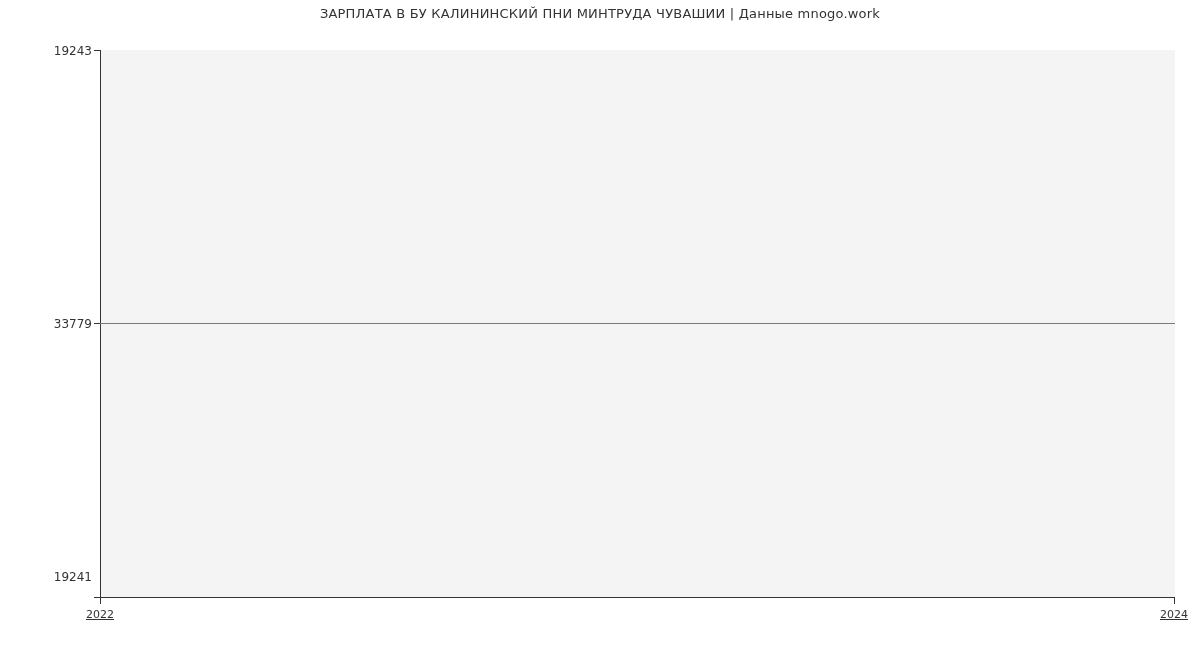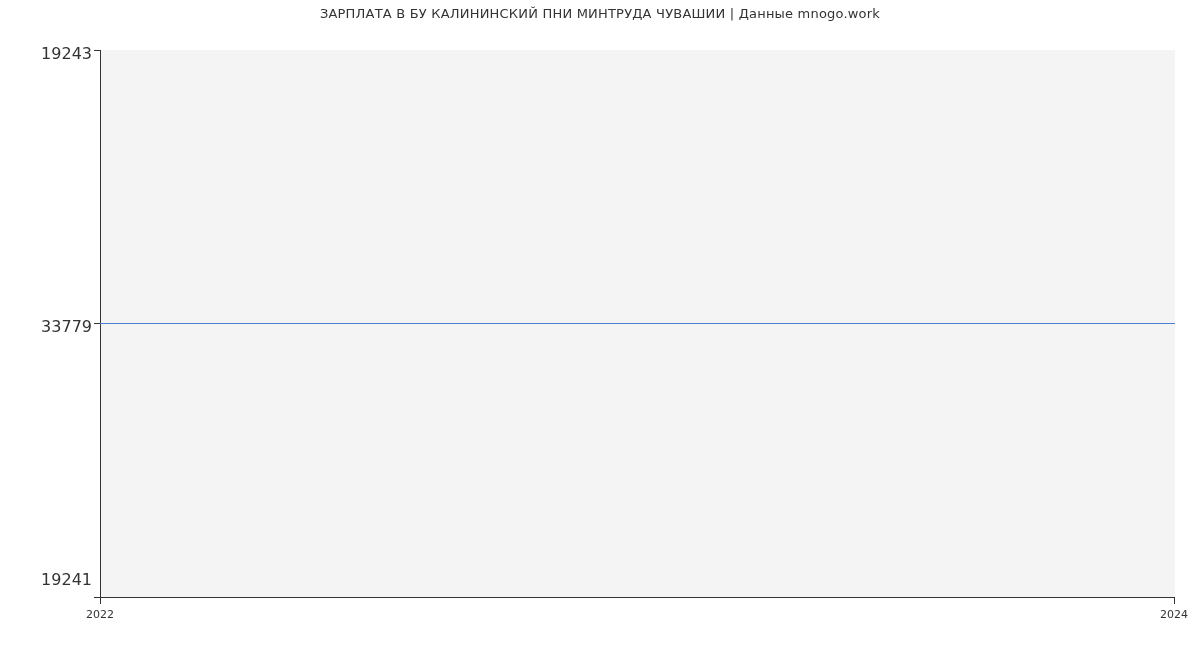--- a/index.html
+++ b/index.html
@@ -45,21 +45,21 @@
     width: 6px;
     height: 1px;
     background: #333333;
   }
   .ytick.t0 { top: 597px; }  
   .ytick.t1 { top: 323px; }  
   .ytick.t2 { top: 50px;  }  
   .ylabel {
     position: absolute;
     right: 1108px; 
-    font-size: 16px;
+    font-size: 12px;
     color: #333333;
     text-align: right;
     width: 88px;
   }
   .ylabel.l0 { top: 570px; }
   .ylabel.l1 { top: 317px; }
   .ylabel.l2 { top: 44px;  }
   
   .xtick {
     position: absolute;
@@ -70,20 +70,21 @@
   }
   .xtick.x0 { left: 100px; }
   .xtick.x1 { left: 1174px; }
   .xlabel {
     position: absolute;
     top: 608px;
     font-size: 11px;
     color: #333333;
     width: 60px;
     text-align: center;
+    text-decoration: underline;
   }
   .xlabel.xl0 { left: 70px; }
   .xlabel.xl1 { left: 1144px; }
   
   .data-line {
     position: absolute;
     left: 100px;
     top: 323px;         
     width: 1075px;
     height: 0;

